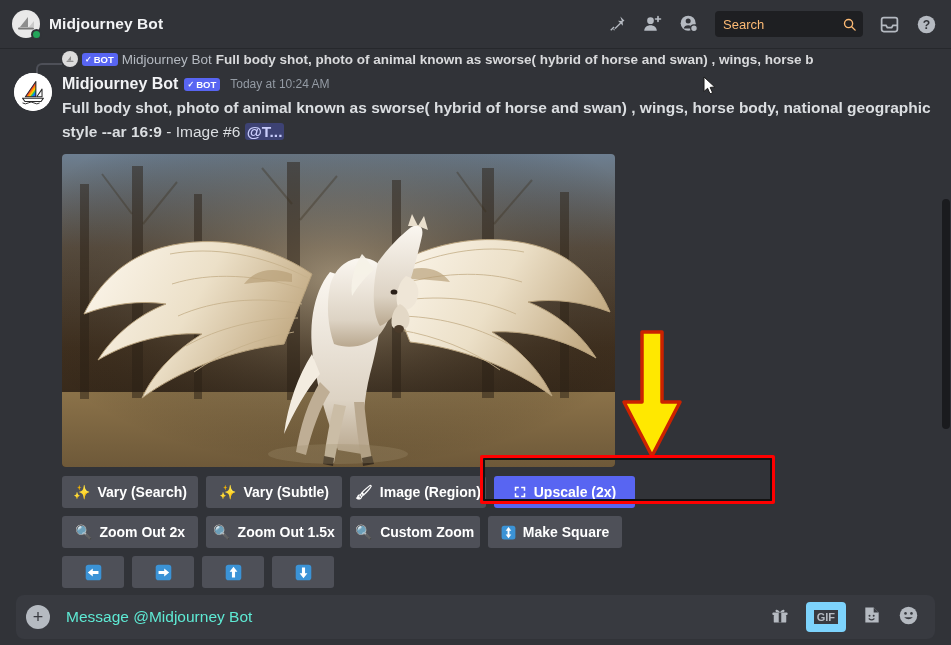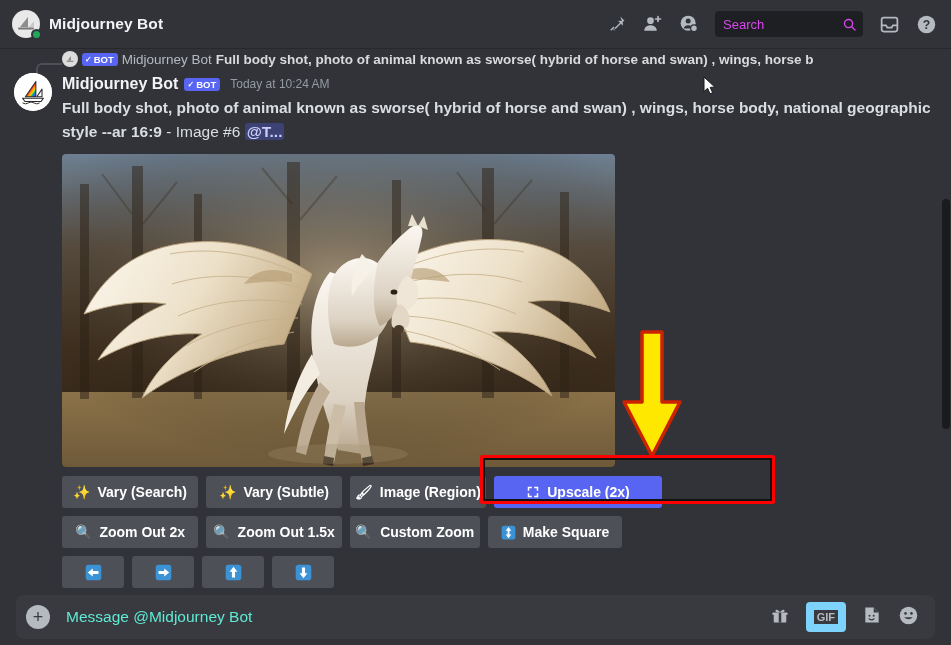--- a/index.html
+++ b/index.html
@@ -31,21 +31,21 @@
   }
   .dm-title { color: #f2f3f5; font-size: 15.5px; font-weight: bold; letter-spacing: .1px; }
   .header-right {
     margin-left: auto; display: flex; align-items: center;
     gap: 16px; padding-right: 14px;
   }
   .hicon { color: #b5bac1; display: flex; align-items: center; justify-content: center; cursor: pointer; }
   .search-box {
     width: 148px; height: 26px; background: #1e1f22; border-radius: 4px;
     display: flex; align-items: center; padding: 0 6px 0 8px;
-    color: #d946ef; font-size: 13px; cursor: text;
+    color: #fdba74; font-size: 13px; cursor: text;
   }
   .search-box .search-label { flex: 1; }
 
   
   .messages {
     position: absolute; top: 49px; left: 0; width: 951px; height: 540px;
     background: #313338; overflow: hidden;
   }
   
   .reply-row {
@@ -106,21 +106,21 @@
   .btn-rows { margin-top: 9px; display: flex; flex-direction: column; gap: 8px; }
   .btn-row { display: flex; gap: 8px; align-items: center; }
   .dbtn {
     height: 32px; background: #4e5058; border-radius: 3px;
     color: #fff; font-size: 14px; font-weight: bold;
     display: flex; align-items: center; justify-content: center;
     gap: 7px; padding: 0 14px; cursor: pointer; white-space: nowrap;
   }
   .dbtn.primary { background: #5865f2; }
   .dbtn.w136 { width: 136px; }
-  .dbtn.w141 { width: 168px; }
+  .dbtn.w141 { width: 141px; }
   .dbtn.w130 { width: 130px; }
   .dbtn.w150 { width: 134px; }
   .dbtn.arrow { width: 62px; padding: 0; }
   .dbtn .emo { font-size: 14px; line-height: 1; display: flex; align-items: center; }
 
   
   .highlight-box {
     position: absolute; left: 480px; top: 455px; width: 295px; height: 49px;
     border: 3px solid #ff0000; border-radius: 2px; pointer-events: none; z-index: 12;
   }

